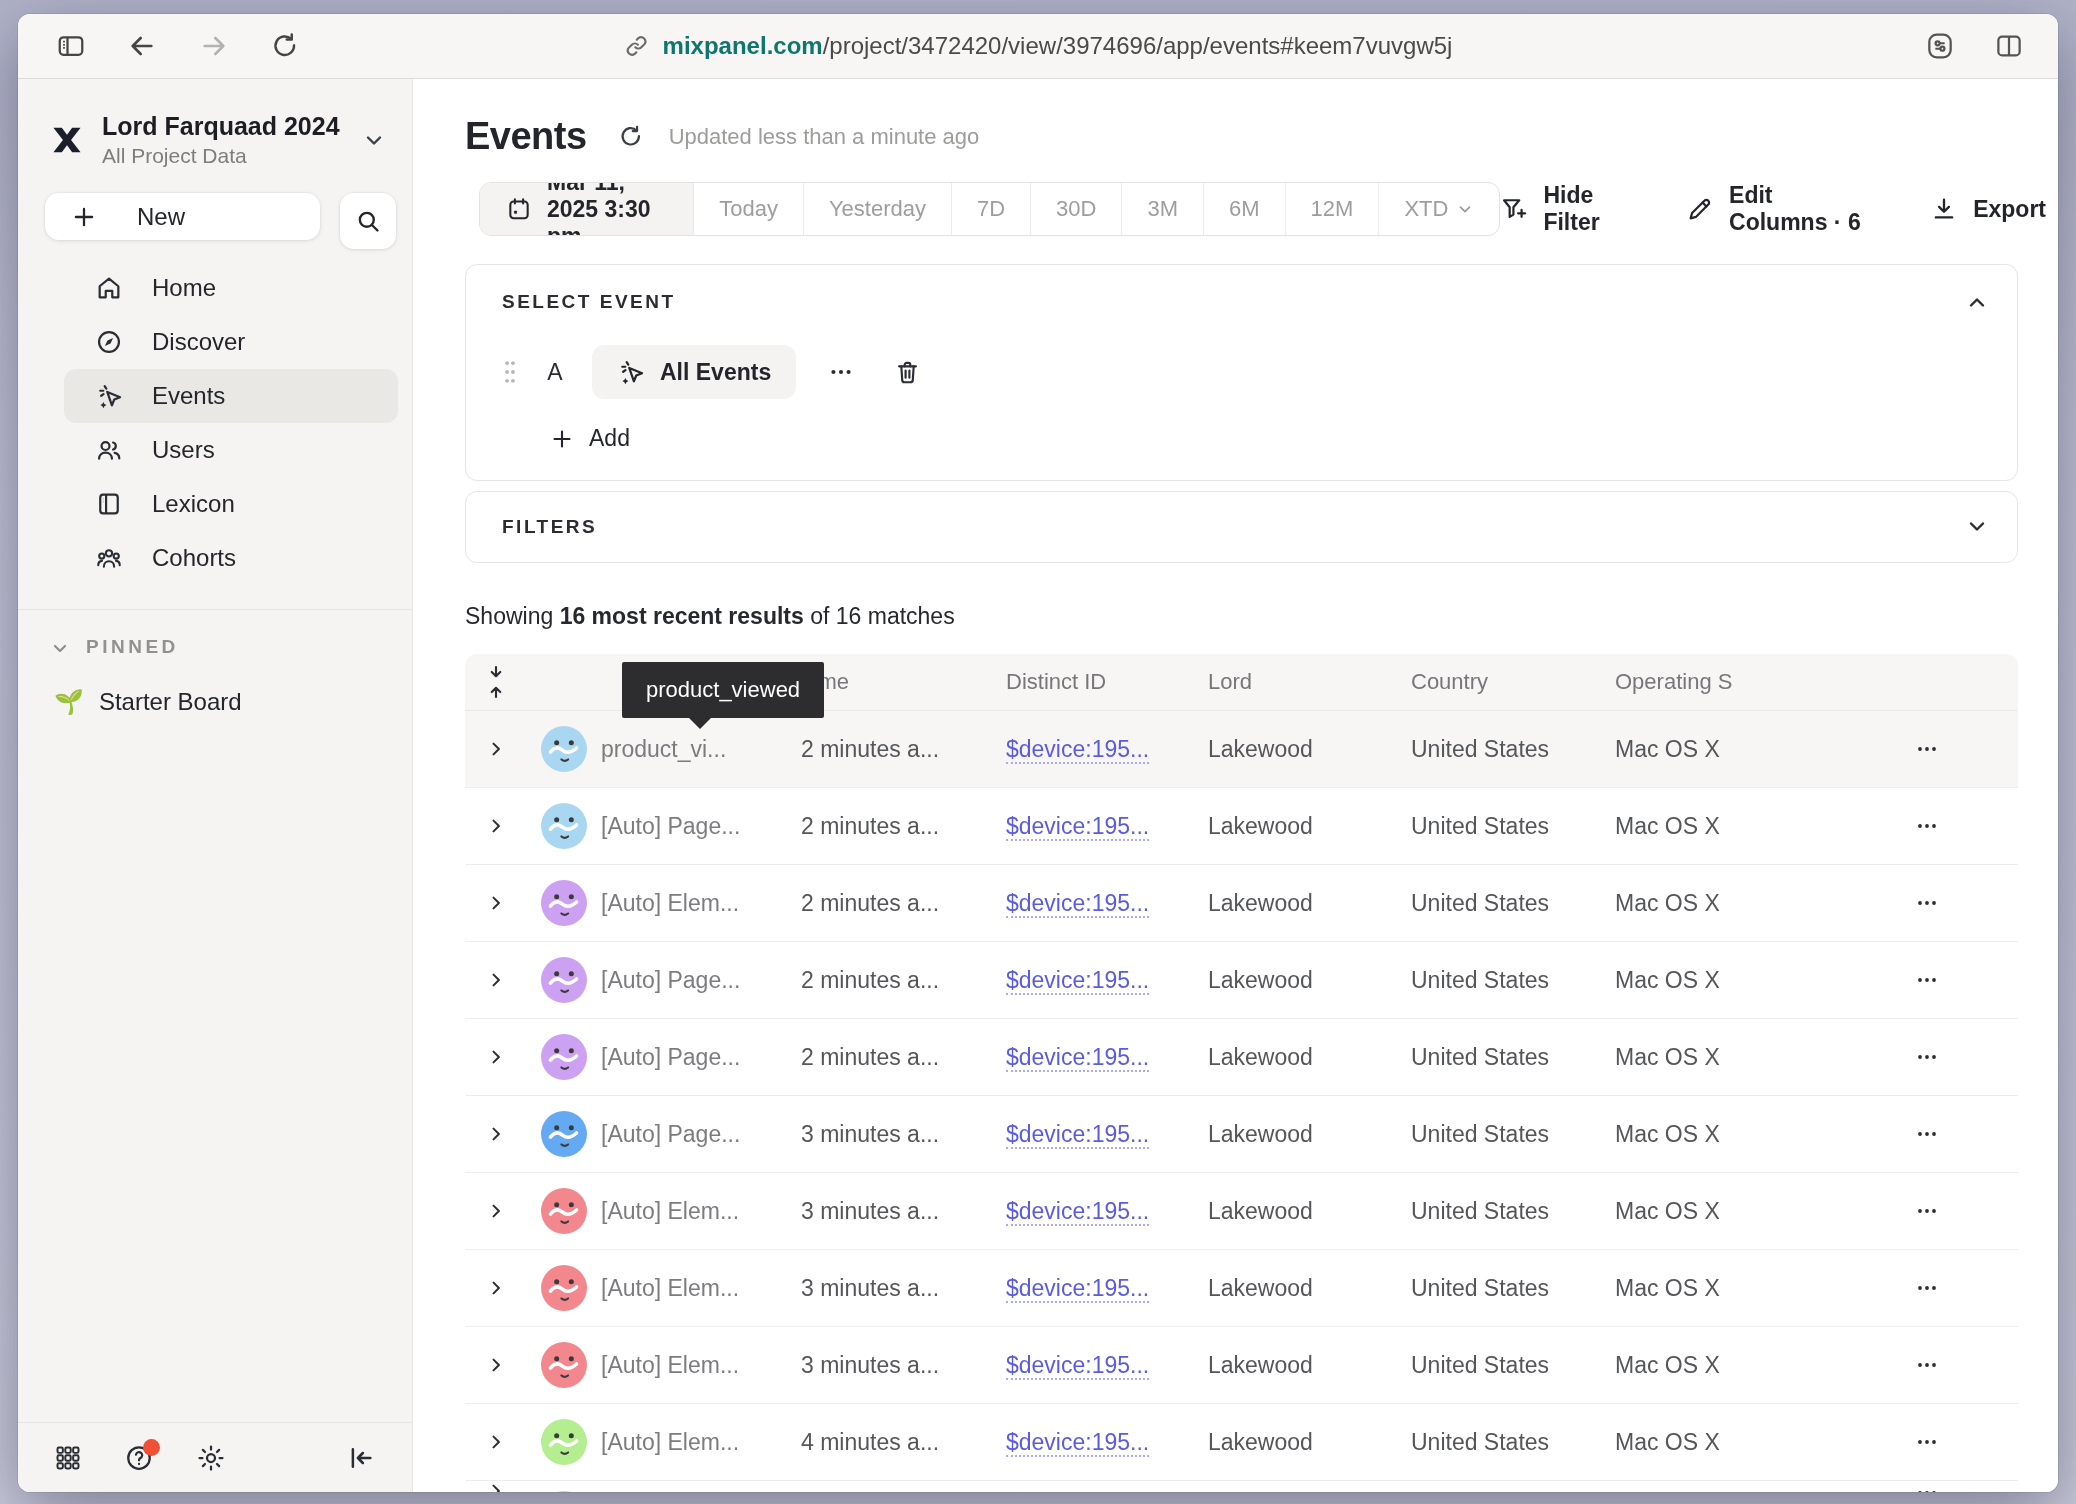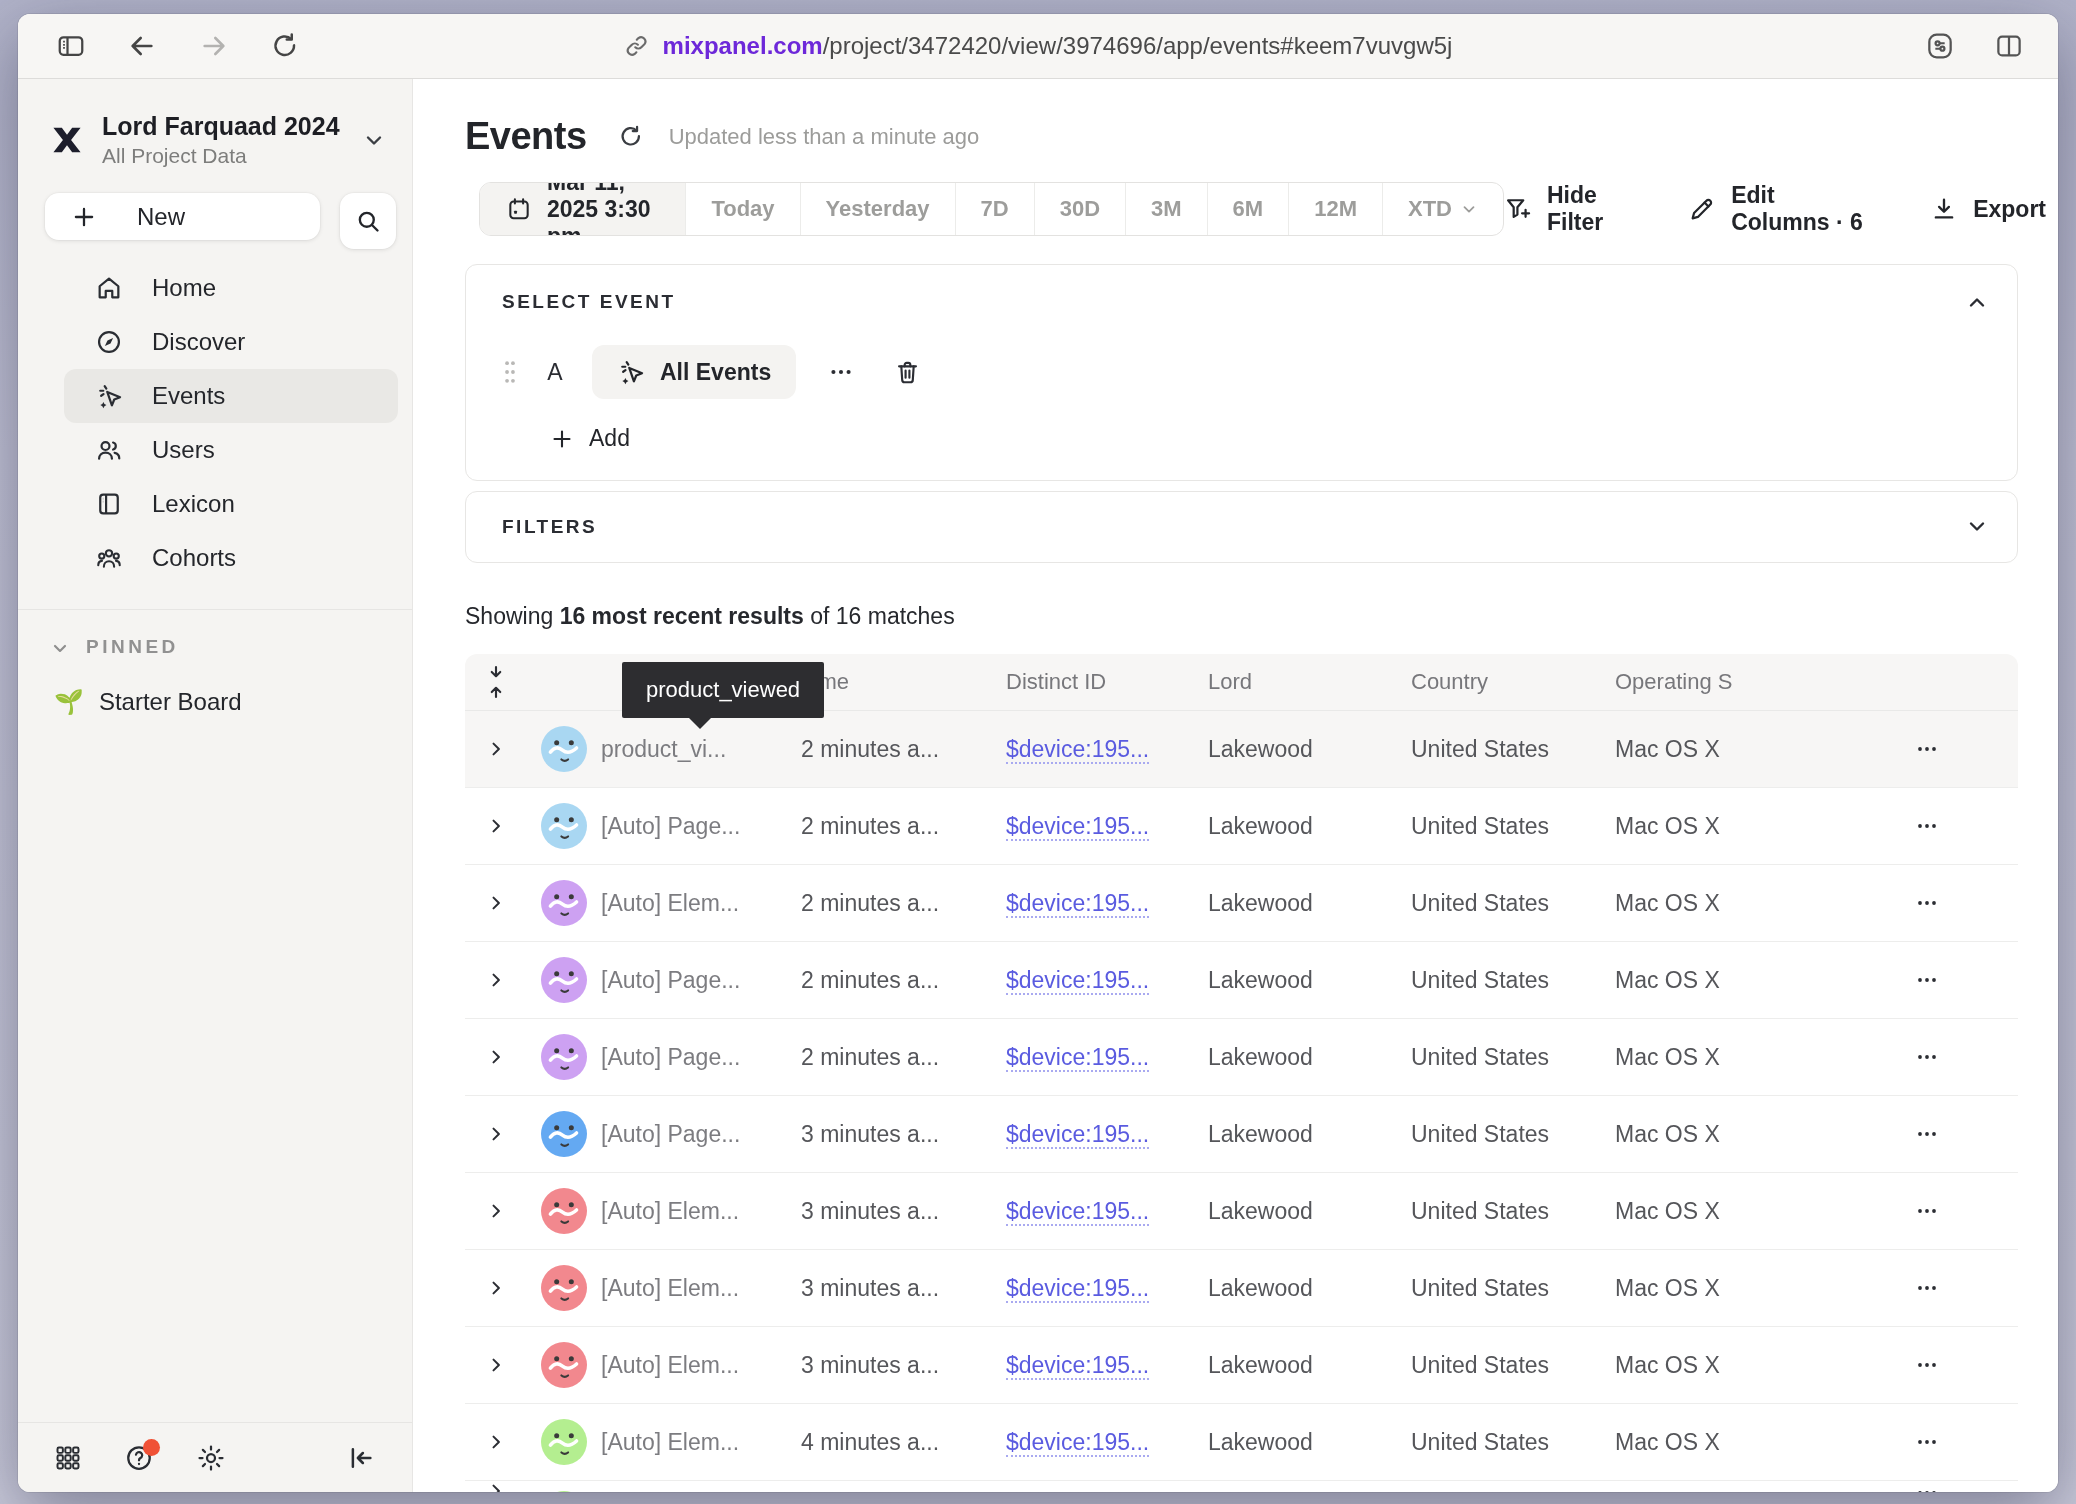--- a/index.html
+++ b/index.html
@@ -18,21 +18,21 @@
     display:flex; flex-direction:column;
   }
   
   .toolbar { height:65px; flex-shrink:0; background:#f7f6f4; border-bottom:1px solid #dddcda;
     display:flex; align-items:center; position:relative; }
   .tb-left { display:flex; align-items:center; gap:40px; padding-left:38px; color:#454545; }
   .tb-btn { display:grid; place-items:center; }
   .muted { color:#b3b2b0; }
   .tb-url { position:absolute; left:50%; transform:translateX(-50%); display:flex; align-items:center; gap:13px;
     font-size:24px; color:#4a4a4a; white-space:nowrap; }
-  .tb-url .host { font-weight:bold; color:#6d28d9; }
+  .tb-url .host { font-weight:bold; color:#0f766e; }
   .tb-right { margin-left:auto; display:flex; align-items:center; gap:38px; padding-right:34px; color:#545454; }
   
   .app { flex:1; display:flex; min-height:0; }
   .sidebar { width:395px; flex-shrink:0; background:#f5f4f2; border-right:1px solid #e7e6e4;
     display:flex; flex-direction:column; }
   .main { flex:1; background:#fff; position:relative; overflow:hidden; }
   
   .ws-row { display:flex; align-items:center; gap:16px; padding:24px 26px 0 30px; height:98px; }
   .ws-text { line-height:1.15; }
   .ws-name { font-size:25px; font-weight:bold; color:#1d1e24; }
@@ -61,21 +61,21 @@
   .page-head { display:flex; align-items:center; gap:24px; padding:36px 0 0 52px; }
   .page-title { font-size:38px; font-weight:bold; letter-spacing:-0.5px; color:#23252a; }
   .refresh { color:#3a3d42; margin-left:6px; }
   .updated { font-size:22px; color:#9c9c9a; }
   .actions-row { display:flex; align-items:center; margin-top:24px; padding:0 12px 0 66px; }
   .seg { display:flex; align-items:stretch; height:54px; border:1px solid #e3e2e0; border-radius:12px;
     overflow:hidden; background:#fff; }
   .seg-date { display:flex; align-items:center; gap:15px; padding:0 26px; background:#f4f3f1;
     font-size:23px; font-weight:bold; color:#23252a; cursor:pointer; }
   .seg-item { display:flex; align-items:center; gap:8px; padding:0 25px; font-size:22px; color:#9d9d9b;
-    border-left:1px solid #ececea; cursor:pointer;font-weight:bold; }
+    border-left:1px solid #ececea; cursor:pointer; }
   .right-actions { margin-left:auto; display:flex; align-items:center; gap:54px; }
   .action-btn { display:flex; align-items:center; gap:15px; font-size:23px; font-weight:bold; color:#23252a; cursor:pointer; }
   
   .card { margin:28px 40px 0 52px; border:1px solid #e7e6e4; border-radius:12px; background:#fff; position:relative; }
   .se-card { padding:26px 30px 28px 36px; }
   .card-title { font-size:19px; font-weight:bold; letter-spacing:2.5px; color:#2b2d33; }
   .card-chevron { position:absolute; top:26px; right:28px; color:#2b2d33; cursor:pointer; }
   .event-row { display:flex; align-items:center; gap:26px; margin-top:32px; }
   .drag-handle { color:#b9b8b6; cursor:grab; }
   .row-letter { font-size:23px; color:#2b2d33; width:22px; text-align:center; }

